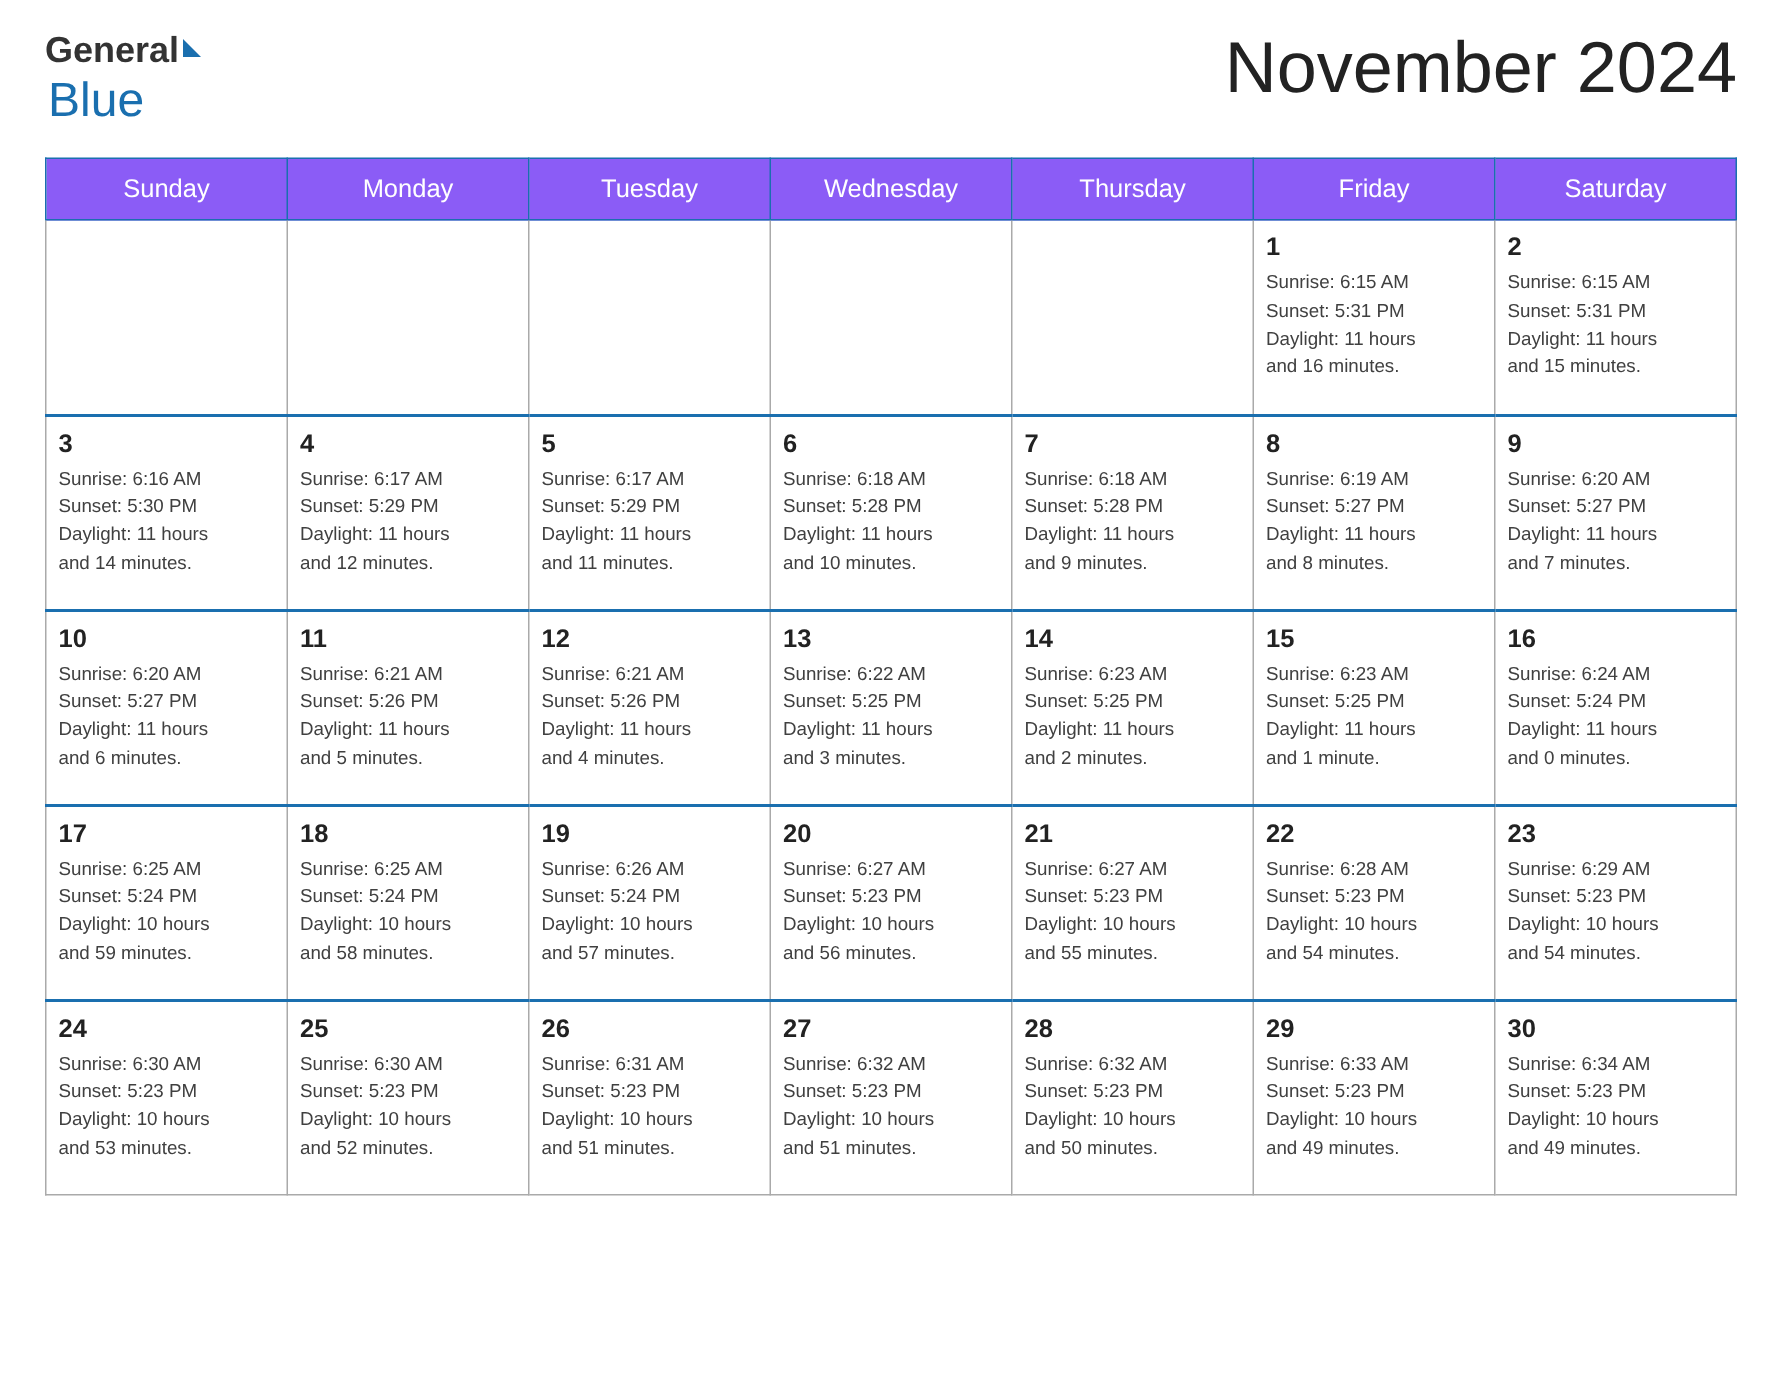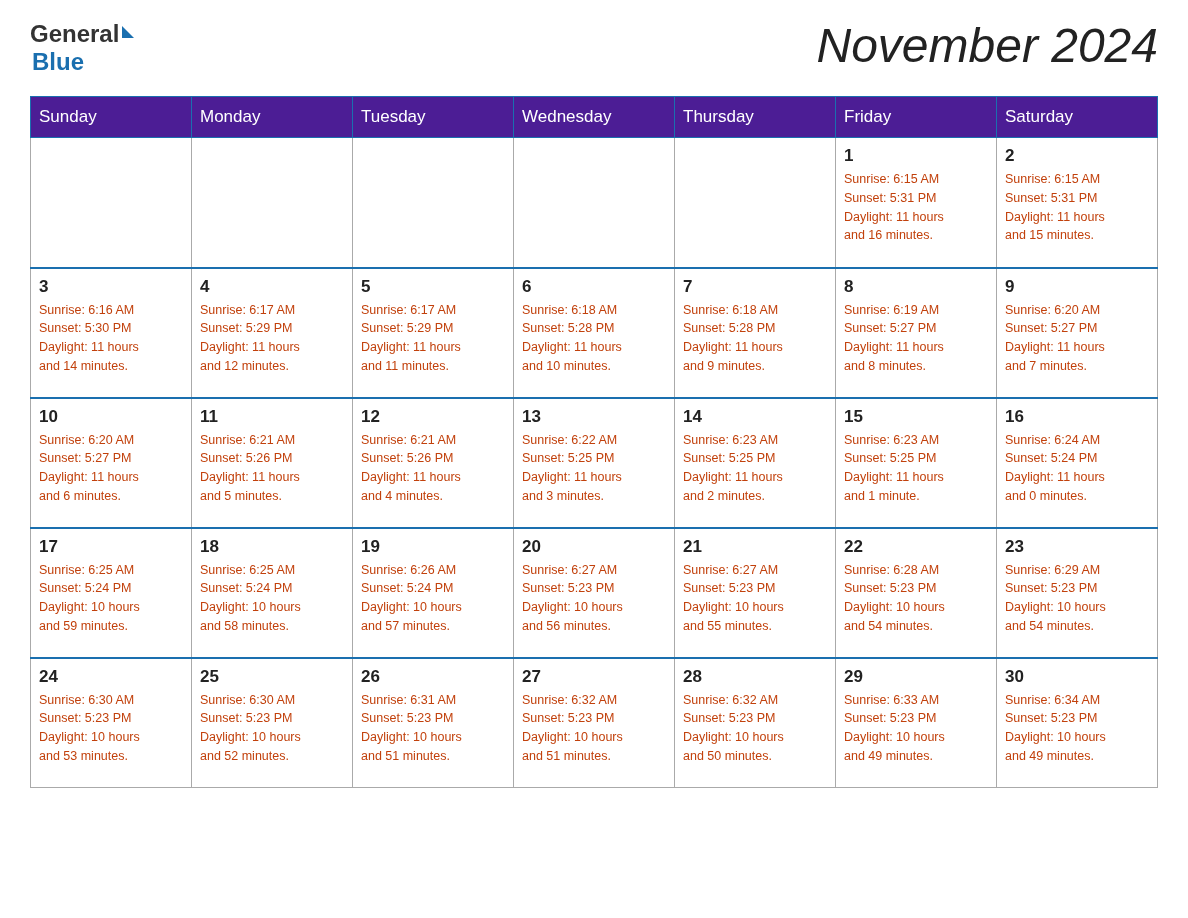--- a/index.html
+++ b/index.html
@@ -22,78 +22,77 @@
       display: flex;
       flex-direction: column;
       align-items: flex-start;
     }
     .logo-line1 {
       display: flex;
       align-items: center;
     }
     .title-section {
       text-align: left;
-      font-style: italic;
     }
     .main-title {
       font-size: 48px;
       font-weight: normal;
       color: #222;
       line-height: 1.1;
     }
     .subtitle {
       font-size: 22px;
       color: #444;
       margin-top: 5px;
     }
     .calendar {
       width: 100%;
       border-collapse: collapse;
       border: 1px solid #999;
     }
     .calendar th {
-      background: #4c1d95;
+      background: #8b5cf6;
       color: #fff;
       font-size: 17px;
       font-weight: normal;
       padding: 10px 8px;
-      text-align: left;
+      text-align: center;
       border: 1px solid #1a6faf;
     }
     .calendar td {
       border: 1px solid #aaa;
       vertical-align: top;
       padding: 8px 8px;
       width: calc(100% / 7);
       min-height: 110px;
       height: 130px;
     }
     .day-number {
       font-size: 17px;
       font-weight: bold;
       color: #222;
       display: block;
       margin-bottom: 4px;
     }
     .day-info {
       font-size: 12.5px;
-      color: #c2410c;
+      color: #404040;
       line-height: 1.5;
     }
   </style>
 </head>
 <body>
 
 <div class="header">
   <div class="logo-wrapper">
     <div class="logo-line1">
       <span style="font-size:24px;font-weight:bold;color:#333;">General</span>
       <span style="display:inline-block;width:0;height:0;border-left:12px solid #1a6faf;border-top:12px solid transparent;border-bottom:0px solid transparent;margin-left:3px;vertical-align:middle;margin-bottom:4px;"></span>
     </div>
-    <div style="color:#1a6faf;font-size:24px;font-weight:bold;margin-left:2px;">Blue</div>
+    <div style="color:#1a6faf;font-size:32px;font-weight:normal;margin-left:2px;">Blue</div>
   </div>
   <div class="title-section">
     <div class="main-title">November 2024</div>
   </div>
 </div>
 
 <table class="calendar">
   <thead>
     <tr>
       <th>Sunday</th>

